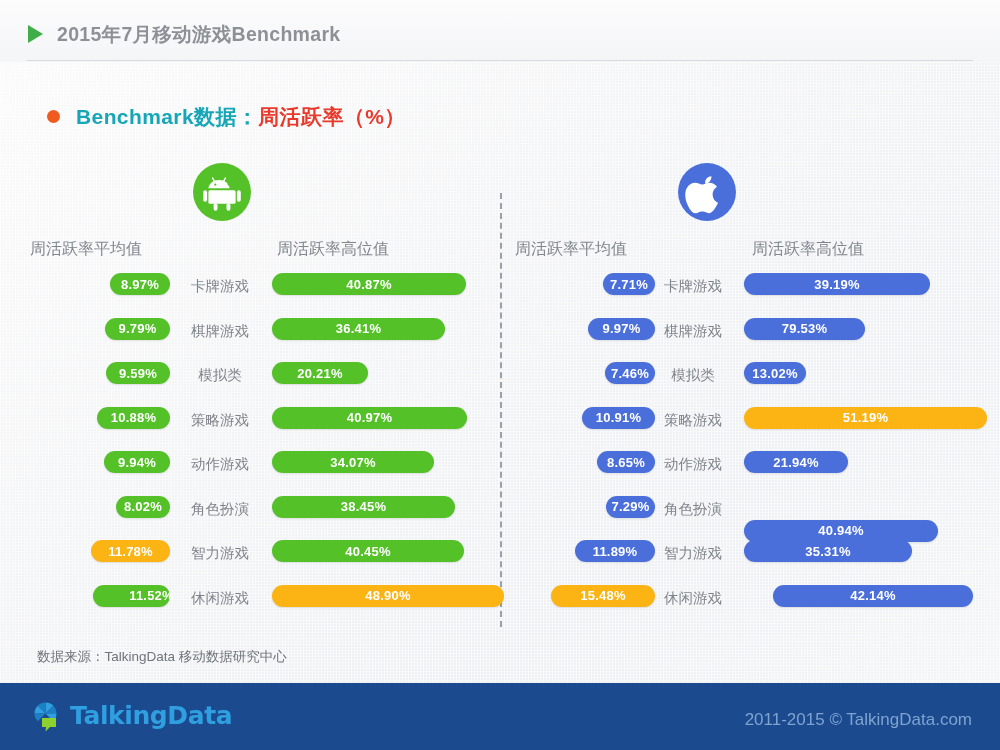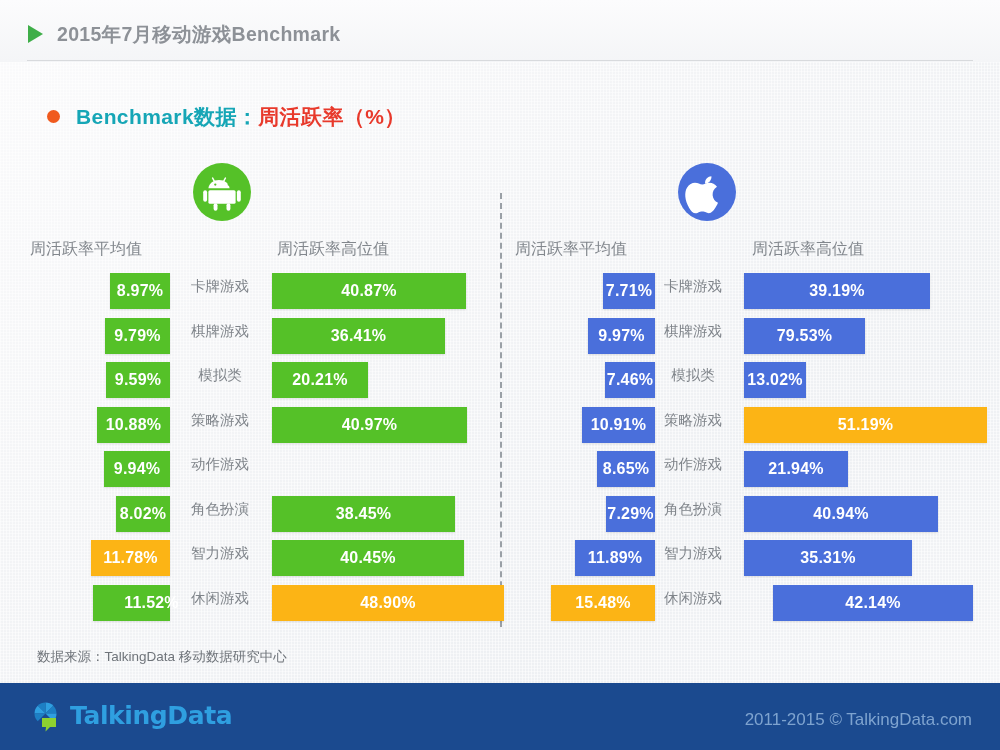--- a/index.html
+++ b/index.html
@@ -121,30 +121,31 @@
   #panel-android { left: 0px;   width: 500px; }
   #panel-ios     { left: 485px; width: 515px; }
 
   .row {
     position: relative;
     height: 44.5px;
   }
 
   .bar {
     position: absolute;
-    height: 36px;
+    height: 22px;
     top: 0px;
     display: flex;
     align-items: center;
     color: #ffffff;
-    font-size: 16px;
+    font-size: 13px;
     font-weight: bold;
     letter-spacing: 0.2px;
     white-space: nowrap;
     box-shadow: 0 1px 2px rgba(0,0,0,0.10);
+    border-radius: 14px;
   }
 
   
   .bar-avg {
     justify-content: center;
   }
   
   .bar-high {
     justify-content: center;
   }
@@ -262,20 +263,21 @@
         <div class="bar bar-high" style="width: 96px; left: 272px; background: rgb(85, 193, 40);">20.21%</div>
       </div>
       <div class="row">
         <div class="bar bar-avg" style="width: 73px; right: 330px; background: rgb(85, 193, 40);">10.88%</div>
         <div class="cat-label" style="left: 175px;">策略游戏</div>
         <div class="bar bar-high" style="width: 195px; left: 272px; background: rgb(85, 193, 40);">40.97%</div>
       </div>
       <div class="row">
         <div class="bar bar-avg" style="width: 66px; right: 330px; background: rgb(85, 193, 40);">9.94%</div>
         <div class="cat-label" style="left: 175px;">动作游戏</div>
+        <div class="bar bar-high" style="width: 162px; left: 272px; background: rgb(85, 193, 40);">34.07%</div>
       </div>
       <div class="row">
         <div class="bar bar-avg" style="width: 54px; right: 330px; background: rgb(85, 193, 40);">8.02%</div>
         <div class="cat-label" style="left: 175px;">角色扮演</div>
         <div class="bar bar-high" style="width: 183px; left: 272px; background: rgb(85, 193, 40);">38.45%</div>
       </div>
       <div class="row">
         <div class="bar bar-avg" style="width: 79px; right: 330px; background: rgb(252, 180, 21);">11.78%</div>
         <div class="cat-label" style="left: 175px;">智力游戏</div>
         <div class="bar bar-high" style="width: 192px; left: 272px; background: rgb(85, 193, 40);">40.45%</div>
@@ -308,21 +310,21 @@
         <div class="bar bar-high" style="width: 243px; left: 259px; background: rgb(252, 180, 21);">51.19%</div>
       </div>
       <div class="row">
         <div class="bar bar-avg" style="width: 58px; right: 345px; background: rgb(74, 111, 219);">8.65%</div>
         <div class="cat-label" style="left: 163px;">动作游戏</div>
         <div class="bar bar-high" style="width: 104px; left: 259px; background: rgb(74, 111, 219);">21.94%</div>
       </div>
       <div class="row">
         <div class="bar bar-avg" style="width: 49px; right: 345px; background: rgb(74, 111, 219);">7.29%</div>
         <div class="cat-label" style="left: 163px;">角色扮演</div>
-        <div class="bar bar-high" style="width: 194px; left: 259px; background: rgb(74, 111, 219);">40.94%</div>
+        <div class="bar bar-high" style="width: 194px; left: 259px; background: rgb(74, 111, 219); margin-top: 24px;">40.94%</div>
       </div>
       <div class="row">
         <div class="bar bar-avg" style="width: 80px; right: 345px; background: rgb(74, 111, 219);">11.89%</div>
         <div class="cat-label" style="left: 163px;">智力游戏</div>
         <div class="bar bar-high" style="width: 168px; left: 259px; background: rgb(74, 111, 219);">35.31%</div>
       </div>
       <div class="row">
         <div class="bar bar-avg" style="width: 104px; right: 345px; background: rgb(252, 180, 21);">15.48%</div>
         <div class="cat-label" style="left: 163px;">休闲游戏</div>
         <div class="bar bar-high" style="width: 200px; left: 259px; background: rgb(74, 111, 219); margin-left: 29px;">42.14%</div>

